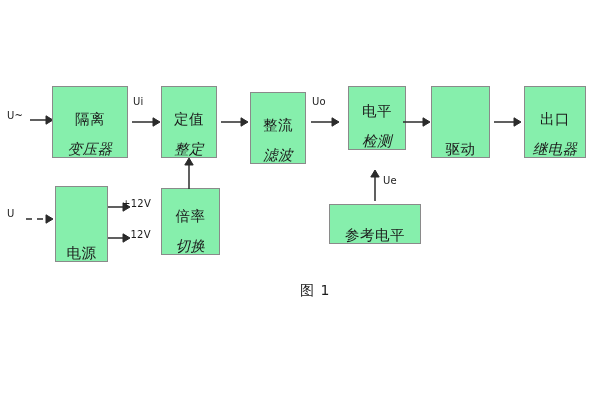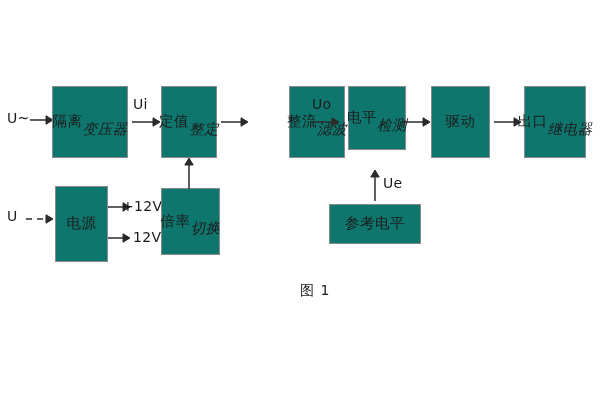--- a/index.html
+++ b/index.html
@@ -18,25 +18,25 @@
     width: 600px;
     height: 400px;
     background: #ffffff;
   }
 
   
   .block {
     position: absolute;
     box-sizing: border-box;
     border: 1.4px solid #8a8a8a;
-    background: #0f766e;
+    background: #86efac;
     display: flex;
-    flex-direction: row;
+    flex-direction: column;
     align-items: center;
-    justify-content: center;
+    justify-content: flex-end;
     color: #1b1b1b;
     font-size: 14.5px;
     line-height: 1.05;
   }
   .block .ln {
     display: block;
     white-space: nowrap;
     letter-spacing: 0.5px;
   }
   .block .ln + .ln {
@@ -49,21 +49,21 @@
 
   
   .label {
     position: absolute;
     color: #1b1b1b;
     font-size: 14px;
     white-space: nowrap;
     line-height: 1;
   }
   .label.sig {
-    font-size: 14px;
+    font-size: 10px;
     letter-spacing: 0.3px;
   }
   .caption {
     position: absolute;
     color: #1b1b1b;
     font-size: 14px;
     white-space: nowrap;
     letter-spacing: 1px;
   }
 
@@ -113,21 +113,21 @@
     <span class="ln">整定</span>
   </div>
 
   <div class="conn" style="left:221px; top:116px;">
     <svg width="27" height="12" viewBox="0 0 27 12">
       <line x1="0" y1="6" x2="20" y2="6" stroke-width="1.5"></line>
       <path d="M20 1.8 L27 6 L20 10.2 Z" fill="#2b2b2b" stroke="none"></path>
     </svg>
   </div>
 
-  <div class="block" style="left:250px; top:86px; width:56px; height:72px;margin-left:39px;">
+  <div class="block" style="left:250px; top:92px; width:56px; height:72px;">
     <span class="ln">整流</span>
     <span class="ln">滤波</span>
   </div>
 
   <div class="label sig" style="left:312px; top:97px;">Uo</div>
 
   <div class="conn" style="left:311px; top:116px;">
     <svg width="28" height="12" viewBox="0 0 28 12">
       <line x1="0" y1="6" x2="21" y2="6" stroke-width="1.5"></line>
       <path d="M21 1.8 L28 6 L21 10.2 Z" fill="#2b2b2b" stroke="none"></path>

